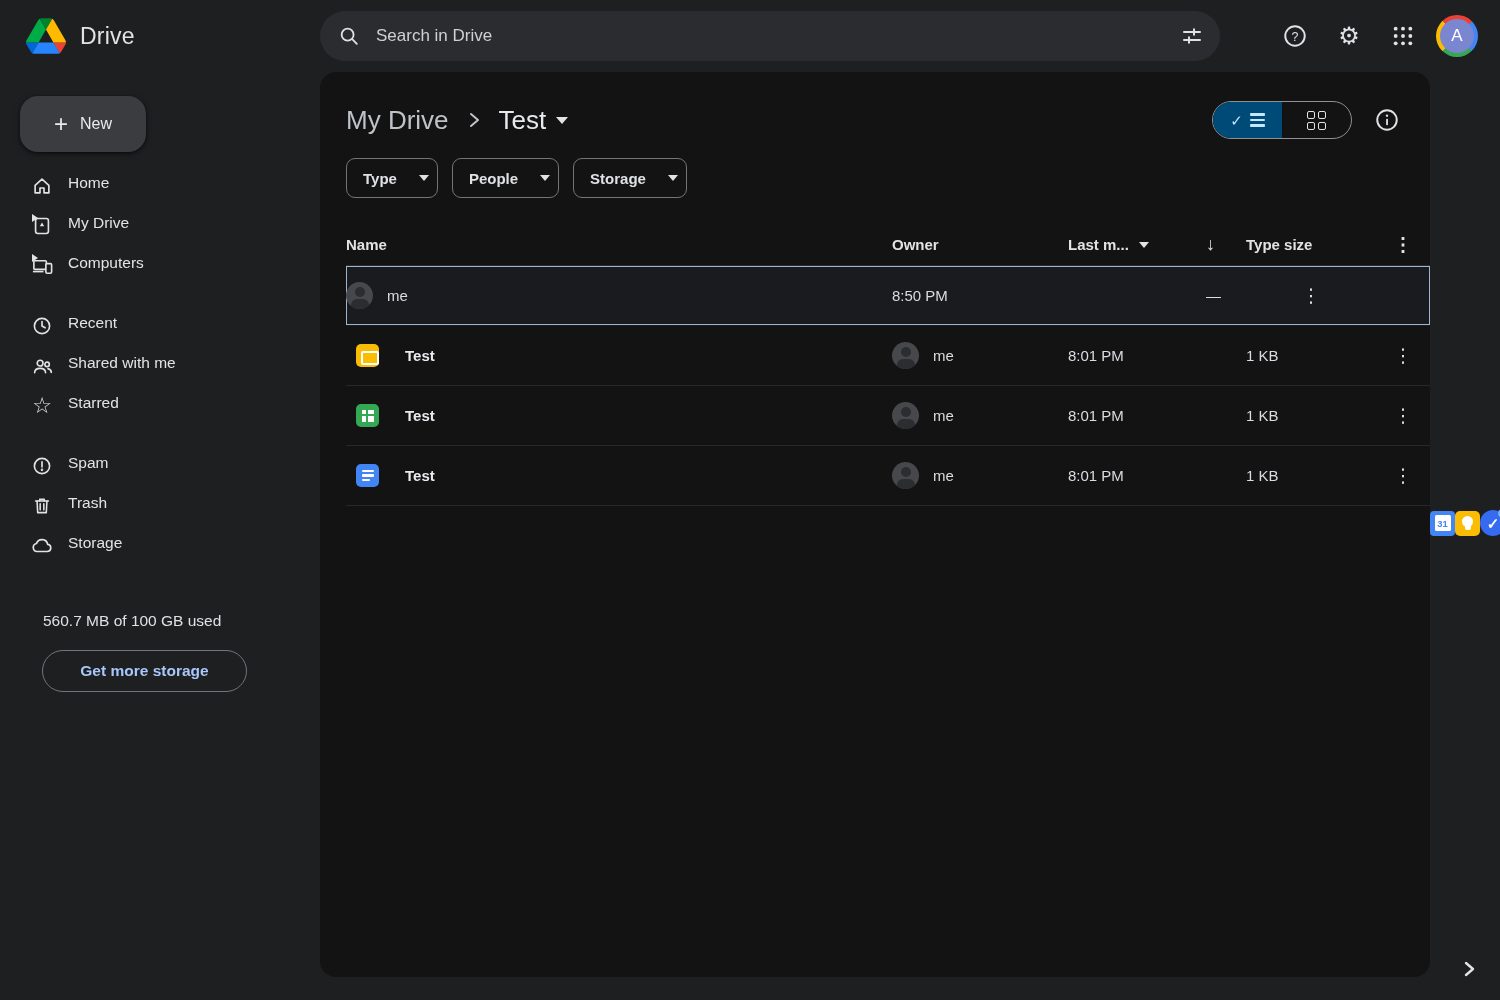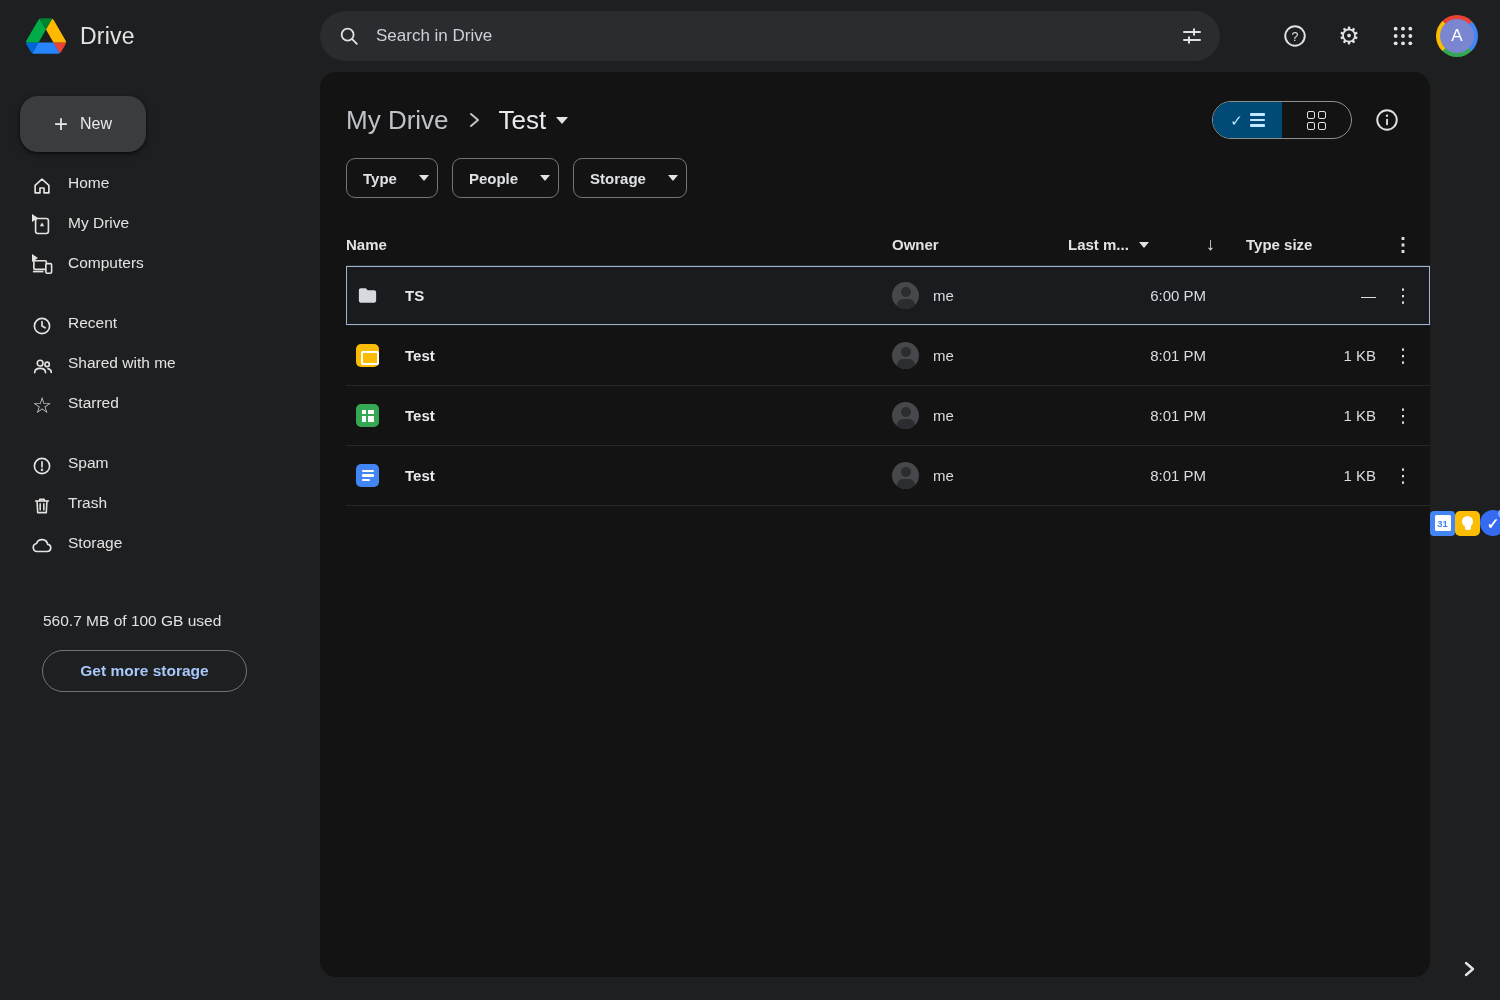--- a/index.html
+++ b/index.html
@@ -93,21 +93,21 @@
   
   .chips-row { display:flex; gap:14px; padding:20px 26px 0 26px; }
   .chip {
     height:40px; border:1px solid #70757a; border-radius:9px; display:flex; align-items:center;
     padding:0 8px 0 16px; gap:22px; font-size:15px; font-weight:bold; color:#dfe1e5; cursor:pointer;
   }
   .chip .dd-caret { border-top-color:#dfe1e5; border-left-width:5px; border-right-width:5px; border-top-width:6px; }
 
   
   .table { margin-top:26px; padding:0 0 0 26px; }
-  .tgrid { display:grid; grid-template-columns:1fr 176px 138px 40px 130px 54px; align-items:center;text-align:right; }
+  .tgrid { display:grid; grid-template-columns:1fr 176px 138px 40px 130px 54px; align-items:center; }
   .thead { height:42px; border-bottom:1px solid #2a2b2d; color:#e3e3e3; font-size:15px; font-weight:bold; }
   .th { display:flex; align-items:center; gap:10px; cursor:pointer; }
   .th-menu { justify-content:center; }
   .sort-arrow { font-size:18px; color:#e3e3e3; cursor:pointer; }
   .dots-glyph { font-size:19px; color:#dfe1e5; letter-spacing:0; line-height:1; cursor:pointer; }
   .row { height:60px; border-bottom:1px solid #27282a; cursor:pointer; position:relative; }
   .row.selected { background:rgba(140,180,250,0.05); box-shadow:inset 0 0 0 1px #9fb4cf; border-bottom-color:transparent; }
   .name-cell { display:flex; align-items:center; gap:26px; padding-left:10px; font-size:15px; color:#e8eaed; font-weight:bold; }
   .owner-cell { display:flex; align-items:center; gap:14px; font-size:15px; color:#dadce0; }
   .time-cell, .size-cell { font-size:15px; color:#dadce0; }
@@ -397,33 +397,25 @@
         </span>
       <span class="th">
           <span>Type size</span>
         </span>
       <span class="th th-menu">
           <span class="dots-glyph">⋮</span>
         </span>
     </div>
 
     <div class="tgrid row selected">
-      <span class="name-cell">
-        <span>
-          <svg width="23" height="23" viewBox="0 0 24 24" fill="#d6d9dd">
-            <path d="M3 6.5 c0-1.1.9-2 2-2 h5.2 l2 2 H19 c1.1 0 2 .9 2 2 v9 c0 1.1-.9 2-2 2 H5 c-1.1 0-2-.9-2-2 Z"></path>
-          </svg>
-        </span>
-        <span>TS</span>
-      </span>
       <span class="owner-cell">
         <span class="person-avatar"></span>
         <span>me</span>
       </span>
-      <span class="time-cell">6:00 PM</span>
+      <span class="time-cell">8:50 PM</span>
       <span></span>
       <span class="size-cell">—</span>
       <span class="menu-cell">
           <span class="dots-glyph">⋮</span>
         </span>
     </div>
 
     <div class="tgrid row">
       <span class="name-cell">
         <span class="ftype ftype-slides"></span>

